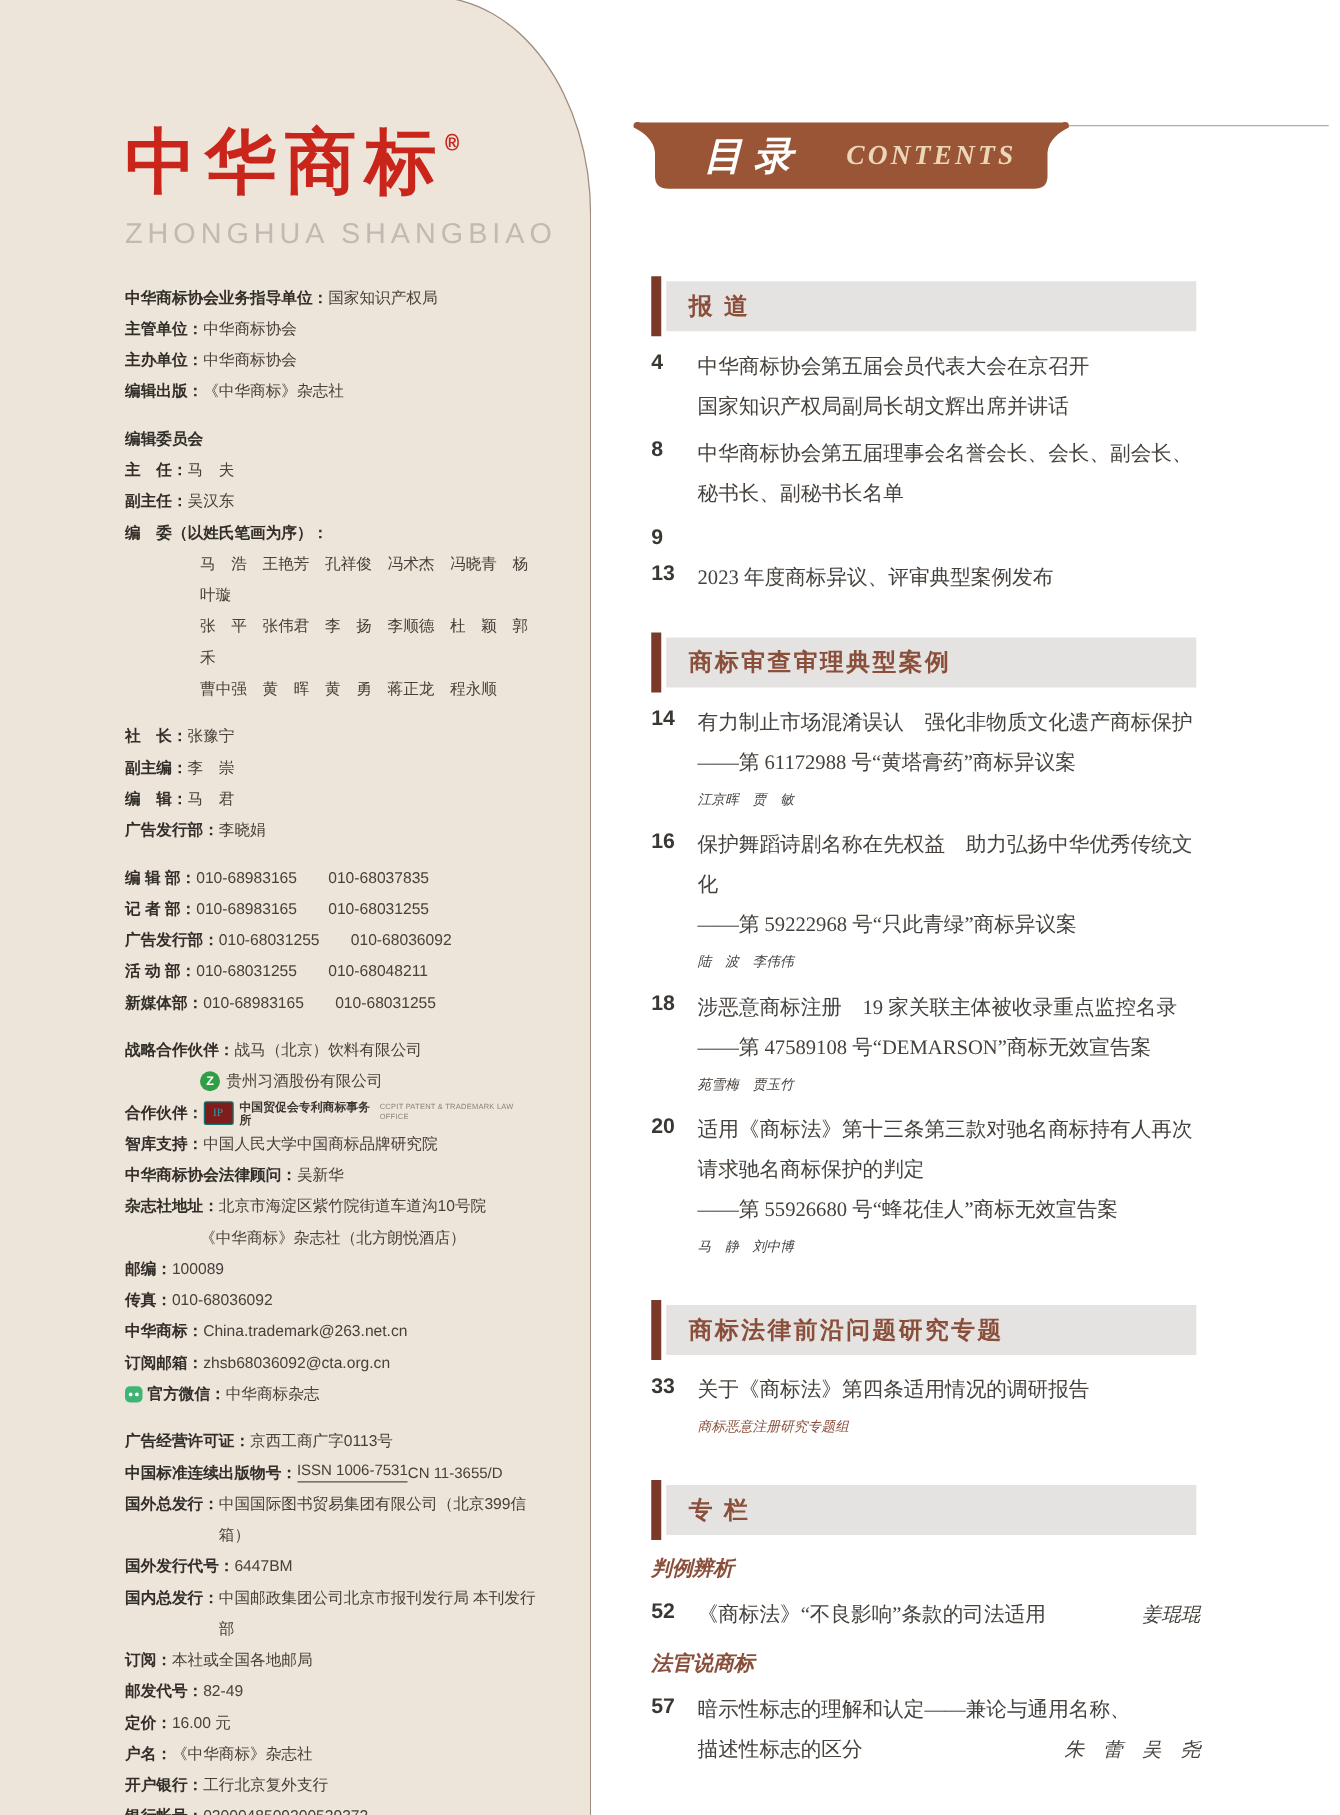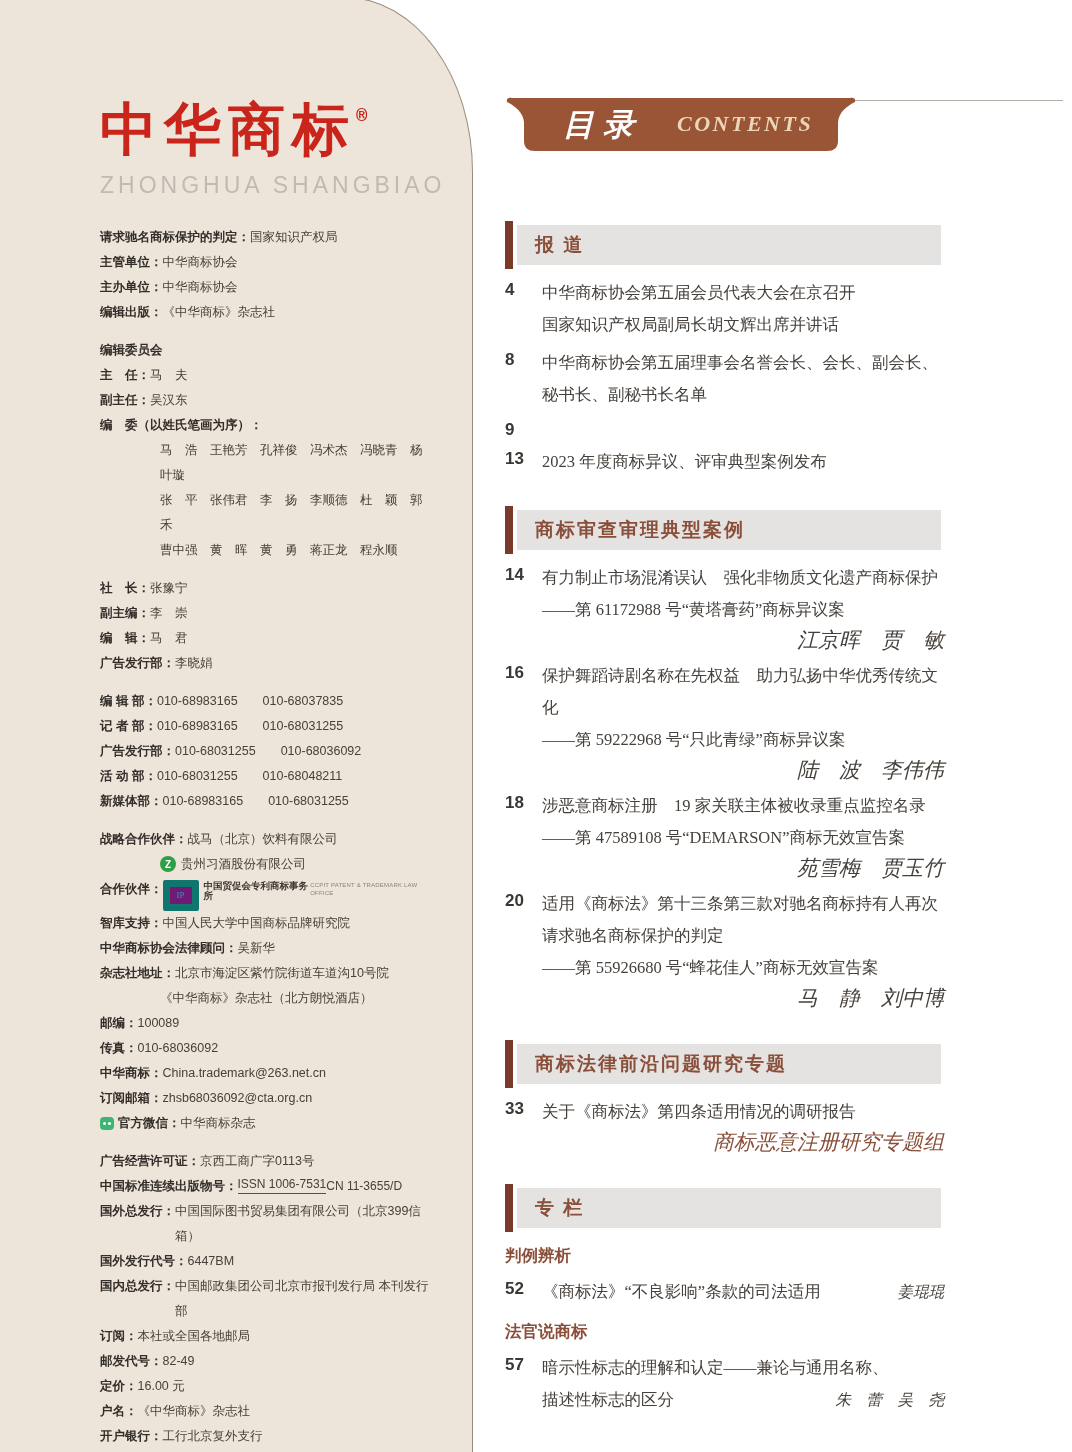--- a/index.html
+++ b/index.html
@@ -26,74 +26,74 @@
   .sl-stack.issn .v1{font-size:12px;border-bottom:1px solid #55504a;padding-bottom:2px;width:max-content;line-height:14px;}
   .sl-stack.issn .v2{font-size:12px;padding-top:3px;line-height:13px;}
   .sl-stack.ccpit{margin-top:4px;}
   .sl-stack.ccpit .v1{font-size:9.5px;font-weight:bold;line-height:10px;color:#3c3832;}
   .sl-stack.ccpit .v2{font-size:6px;color:#8a8378;line-height:8px;letter-spacing:0.2px;}
 
   .xijiu-logo{display:inline-flex;align-items:center;justify-content:center;width:16px;height:16px;
               border-radius:50%;background:#2f9e44;color:#fff;font-size:10px;font-weight:bold;
               margin:4px 5px 0 0;flex-shrink:0;}
   .ccpit-logo{display:inline-flex;align-items:center;justify-content:center;width:22px;height:17px;
-              border:7px solid #0f766e;border-radius:2px;color:#2a9db0;font-size:9px;font-weight:normal;
-              margin:3px 5px 0 0;background:#701a75;flex-shrink:0;font-family:"Liberation Serif",serif;}
+              border:1px solid #0f766e;border-radius:2px;color:#2a9db0;font-size:9px;font-weight:normal;
+              margin:3px 5px 0 0;background:#7f1d1d;flex-shrink:0;font-family:"Liberation Serif",serif;}
   .wechat-icon{position:relative;display:inline-block;width:14px;height:13px;border-radius:4px;
                background:#3eb575;margin:6px 4px 0 0;flex-shrink:0;}
   .wechat-icon::after{content:"";position:absolute;left:3px;top:5px;width:3px;height:3px;border-radius:50%;
                background:#fff;box-shadow:5px 0 0 #fff;}
 
   
   .toc{position:absolute;left:505px;top:0;width:562px;}
   .banner-row{position:relative;height:58px;margin-top:95px;}
   .banner{position:relative;width:352px;height:58px;font-style:italic;}
   .banner svg{position:absolute;left:0;top:0;}
   .banner-cn{position:absolute;left:58px;top:9px;font-size:31px;font-weight:bold;color:#ffffff;
              letter-spacing:9px;font-family:"Liberation Serif","DejaVu Serif",serif;}
   .banner-en{position:absolute;left:172px;top:16px;font-size:22px;font-weight:bold;color:#ecd6b8;
              letter-spacing:2.5px;font-family:"Liberation Serif","DejaVu Serif",serif;}
   .banner-line{position:absolute;left:350px;top:5px;width:208px;height:1px;background:#b3ada6;}
 
-  #toc-sections{margin-top:68px;}
+  #toc-sections{margin-top:68px;margin-left:16px;}
   .toc-section{margin-top:28px;}
   .toc-section:first-child{margin-top:0;}
   .sec-header{display:flex;align-items:center;width:436px;}
   .sec-accent{width:8px;height:48px;background:#7b3a29;margin-right:4px;flex-shrink:0;}
   .sec-bar{flex:1;background:#e5e3e1;height:40px;display:flex;align-items:center;padding-left:18px;}
   .sec-title{font-size:19px;font-weight:bold;color:#8a4f3a;letter-spacing:2px;}
 
   .sec-items{margin-top:8px;}
   .toc-item{display:flex;margin-top:6px;font-family:"Liberation Serif","DejaVu Serif",serif;}
   .item-page{width:37px;font-weight:bold;font-size:17px;color:#3b3733;flex-shrink:0;
              font-family:"Liberation Sans","DejaVu Sans",sans-serif;padding-top:3px;}
   .item-body{width:412px;}
   .item-line{font-size:16.5px;color:#46413c;line-height:32px;}
   .item-line.inline-line{display:flex;justify-content:space-between;}
   .inline-authors{font-style:italic;font-family:"DejaVu Serif",serif;font-size:15.5px;
                   padding-right:10px;color:#46413c;}
-  .item-authors{text-align:right;font-size:21px;font-style:italic;color:#46413c;line-height:28px;
+  .item-authors{font-size:11px;font-style:italic;color:#46413c;line-height:28px;
                 padding-right:10px;font-family:Liberation Serif, serif;}
   .item-authors.brown{color:#8a4f3a;}
   .toc-subheading{font-size:16.5px;font-weight:bold;color:#8a4f3a;line-height:30px;margin-top:8px;
-                  font-family:"Liberation Sans","DejaVu Sans",sans-serif;}
+                  font-family:"Liberation Sans","DejaVu Sans",sans-serif;font-style:italic;}
 </style>
 </head>
 <body>
 
 <div class="page">
 
   <aside class="sidebar">
     <div class="logo-block">
       <div class="logo-cn"><span>中华商标</span><span class="logo-reg">®</span></div>
       <div class="logo-pinyin">ZHONGHUA  SHANGBIAO</div>
     </div>
     <div id="sidebar-lines">
         <div class="sline">
-    <span class="sl-label">请求驰名商标保护的判定：</span>
+    <span class="sl-label">中华商标协会业务指导单位：</span>
     <span class="sl-value">国家知识产权局</span>
     
   </div>
         <div class="sline">
     <span class="sl-label">主管单位：</span>
     <span class="sl-value">中华商标协会</span>
     
   </div>
         <div class="sline">
     <span class="sl-label">主办单位：</span>

